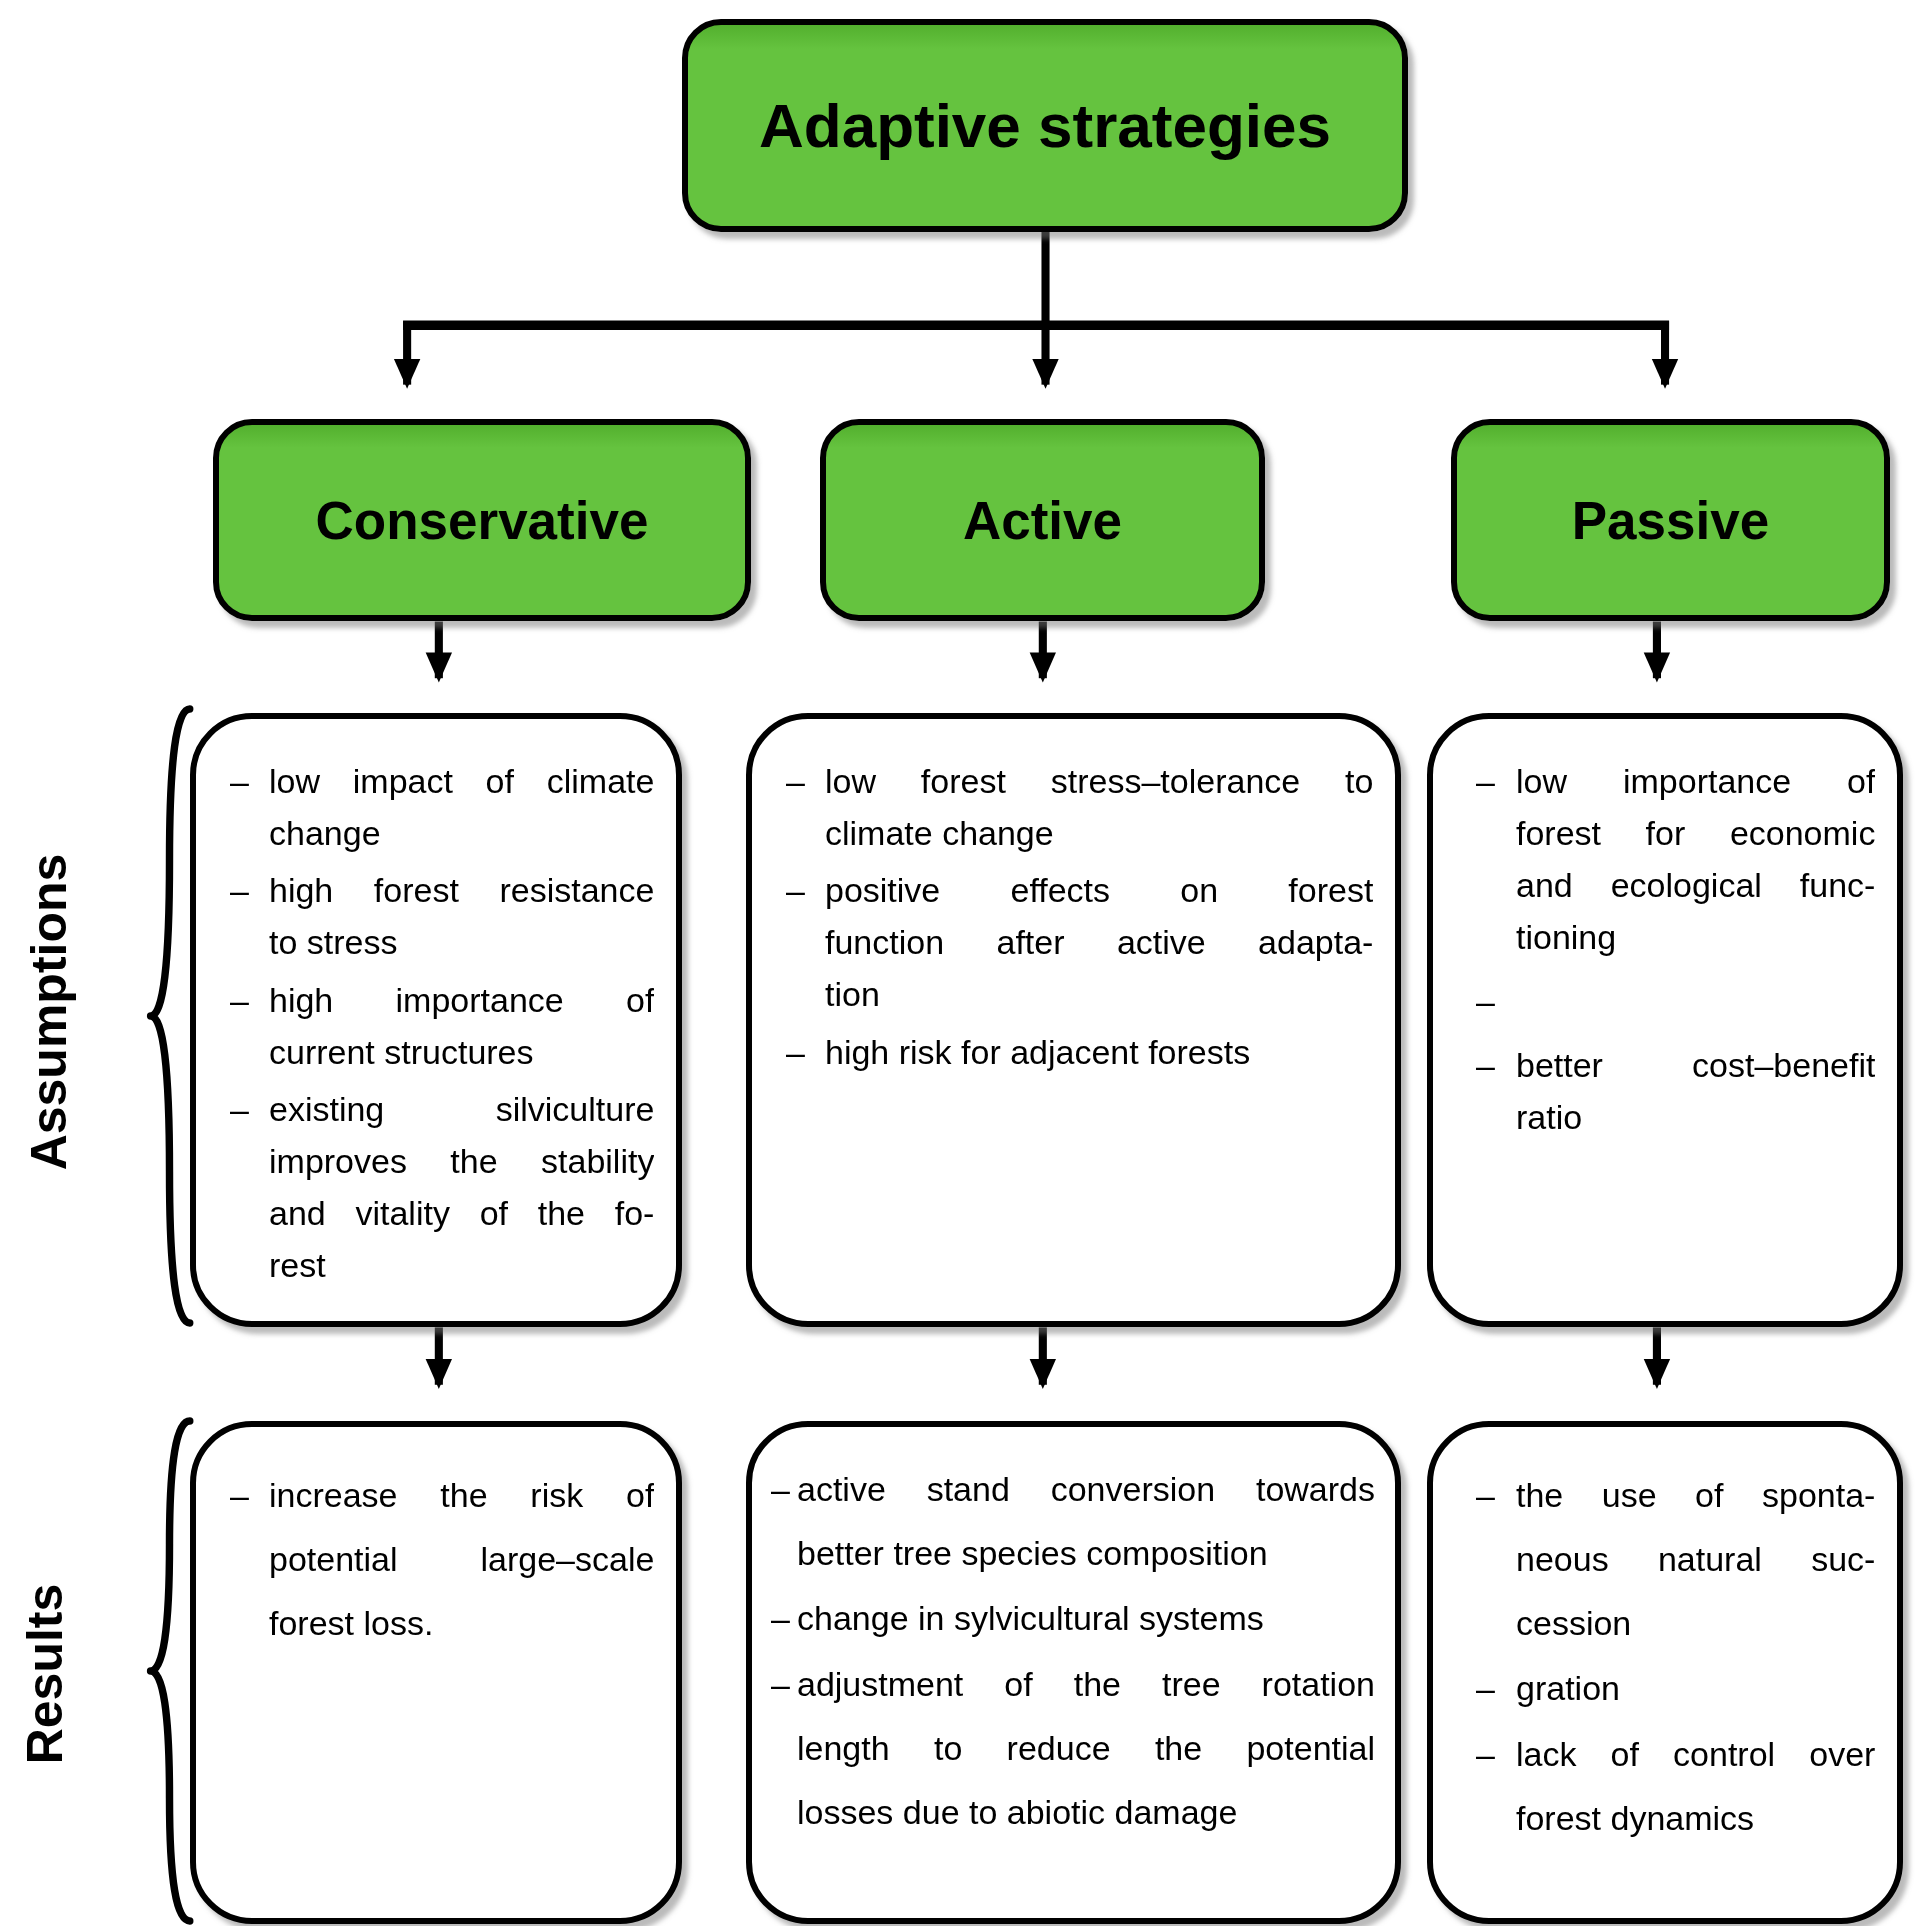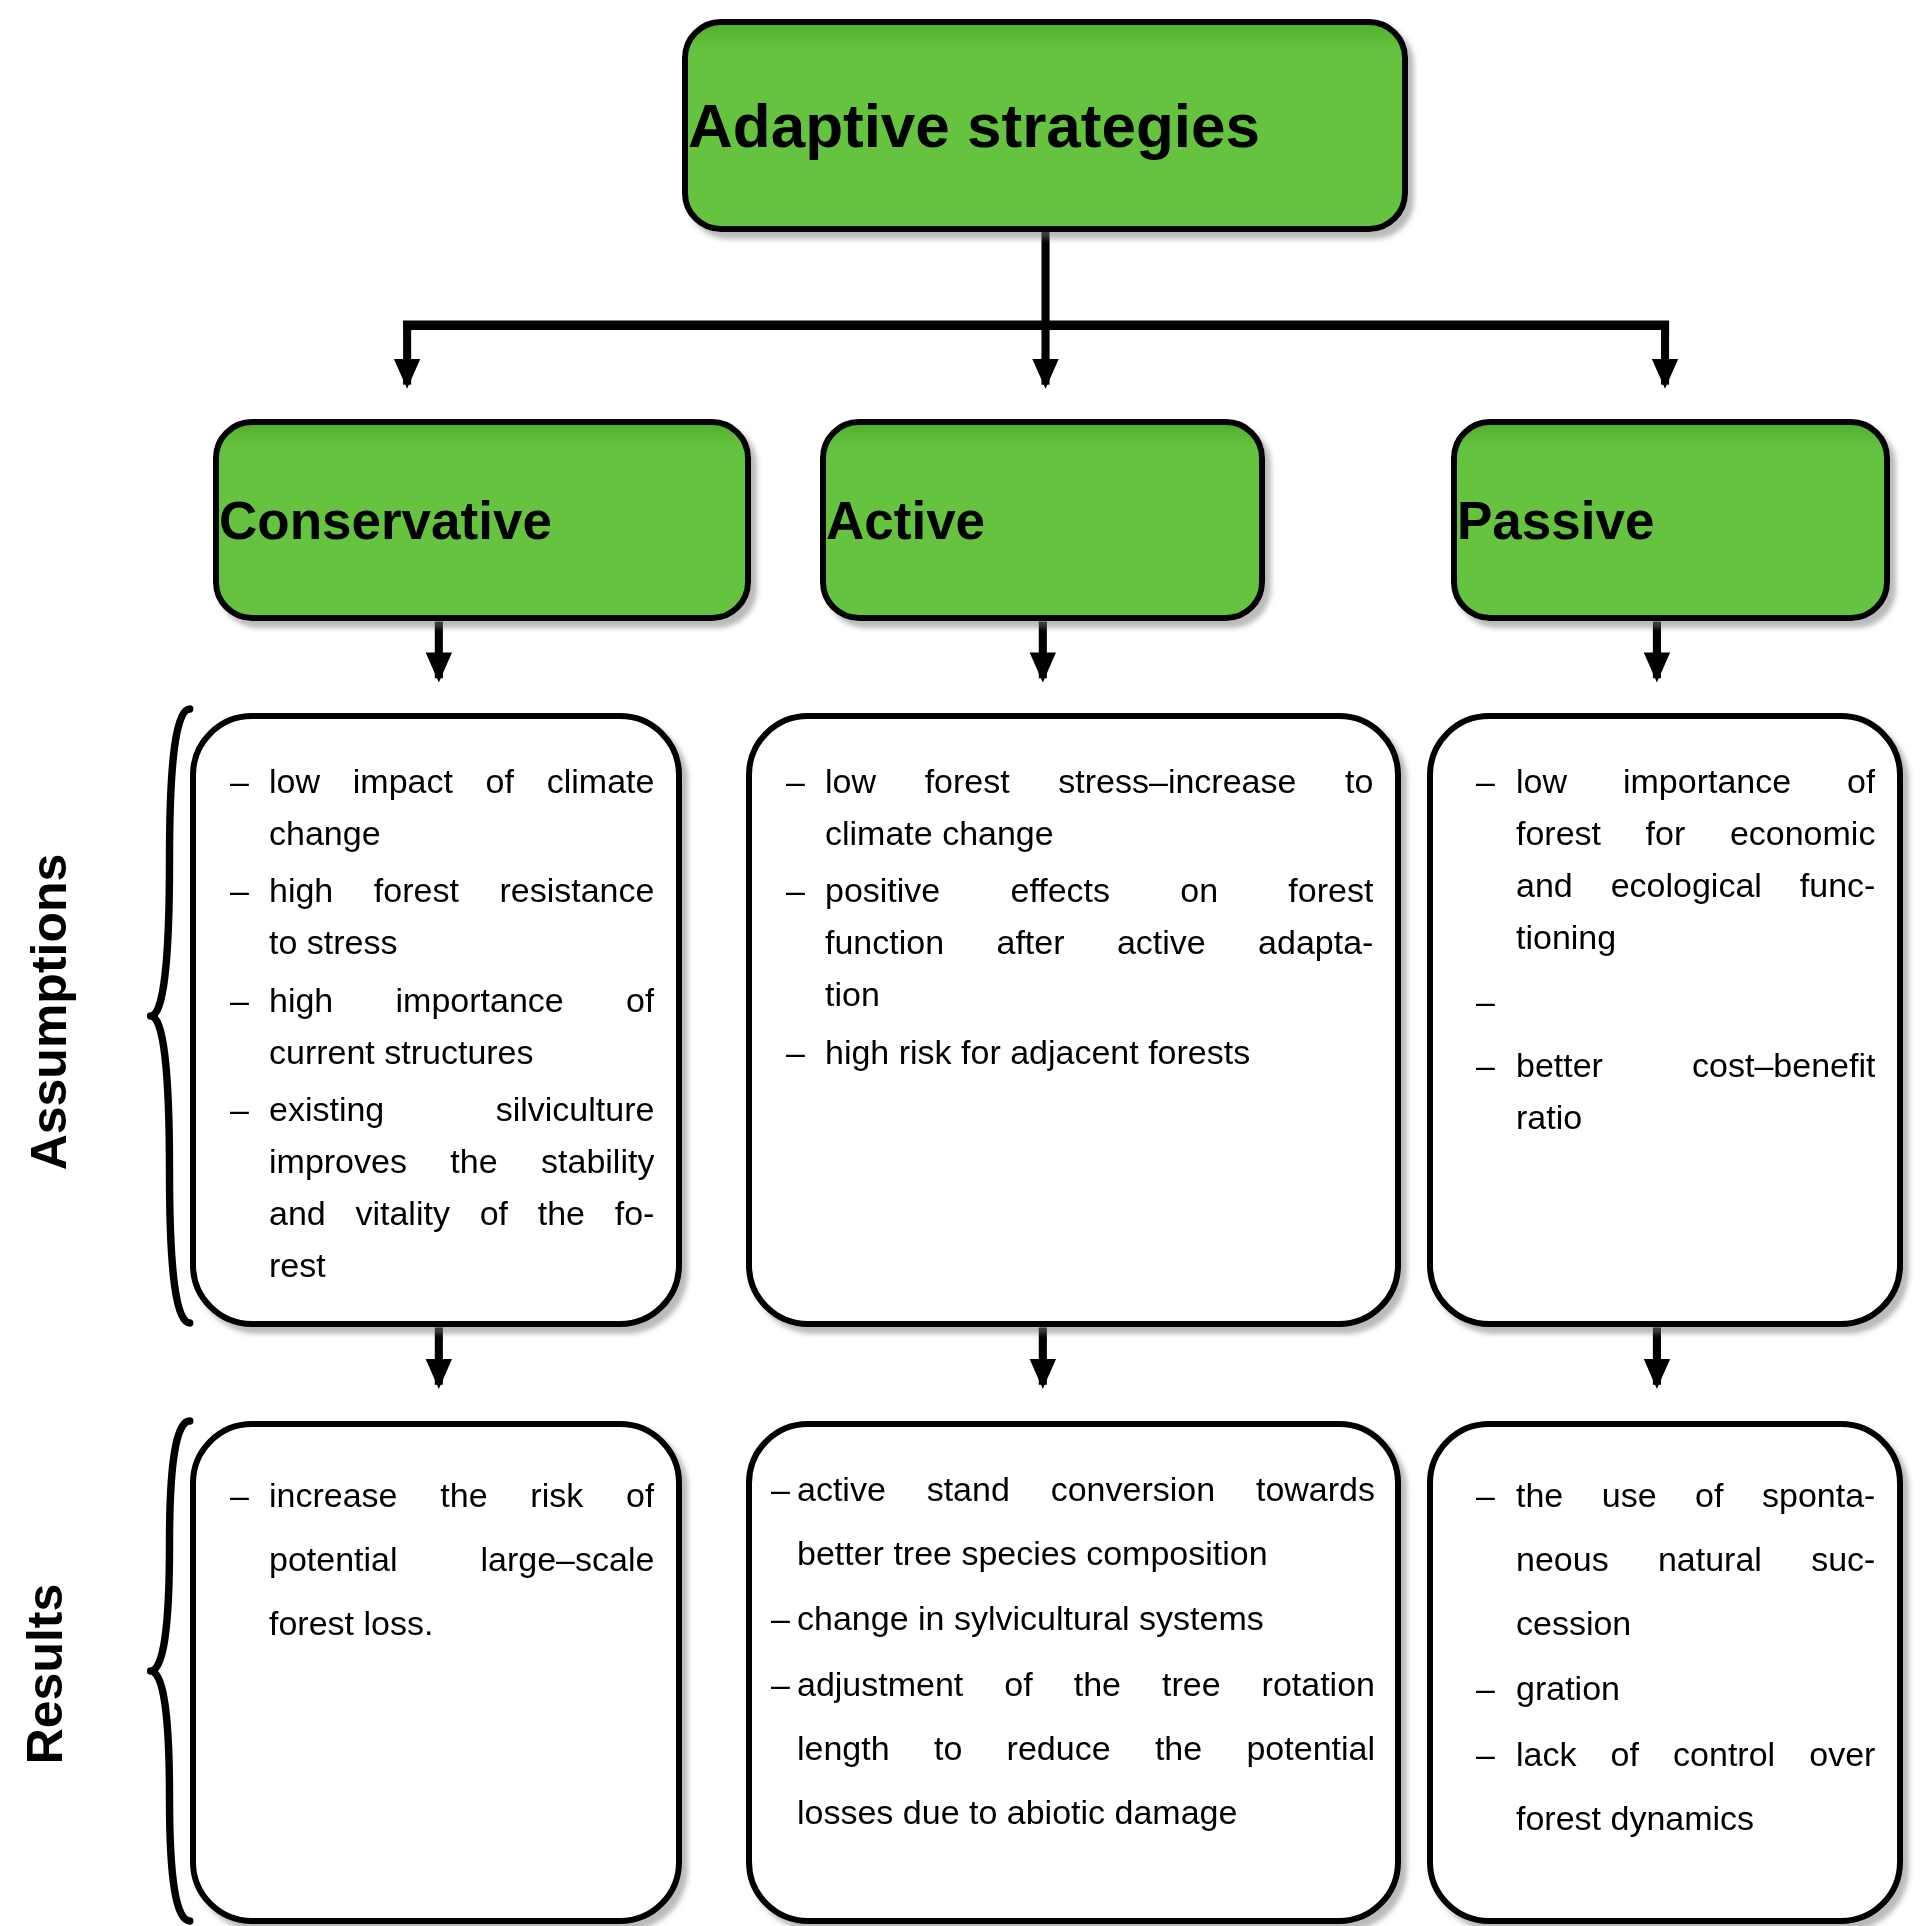--- a/index.html
+++ b/index.html
@@ -7,21 +7,21 @@
   #canvas{position:relative;width:1923px;height:1926px;background:#ffffff;overflow:hidden;}
 
   
   #connectors{position:absolute;left:0;top:0;width:1923px;height:1926px;}
 
   
   .green-box{
     position:absolute;box-sizing:border-box;
     background:linear-gradient(180deg,#53b02e 0%,#65C33F 12%);
     border:6.7px solid #000;border-radius:39px;
-    display:flex;align-items:center;
+    display:flex;align-items:center;justify-content:center;
     font-weight:bold;
     box-shadow:6px 6.7px 5.4px rgba(120,120,120,0.5);
   }
   .white-box{
     position:absolute;box-sizing:border-box;background:#fff;
     border:6.7px solid #000;border-radius:62px;
     box-shadow:6px 6.7px 5.4px rgba(120,120,120,0.5);
   }
   #top-box{left:682px;top:19px;width:726px;height:213px;font-size:62px;}
   #branch-conservative{left:213px;top:419px;width:538px;height:202px;font-size:53px;}
@@ -151,21 +151,21 @@
         </div>
       </div>
     </div>
   </div>
 
   <div id="assump-active" class="white-box assump">
     <div class="box-content">
       <div class="item">
         <span class="dash">–</span>
         <div class="lines">
-          <div class="line">low forest stress–increase to</div>
+          <div class="line">low forest stress–tolerance to</div>
           <div class="line last">climate change</div>
         </div>
       </div>
       <div class="item">
         <span class="dash">–</span>
         <div class="lines">
           <div class="line">positive effects on forest</div>
           <div class="line">function after active adapta-</div>
           <div class="line last">tion</div>
         </div>

